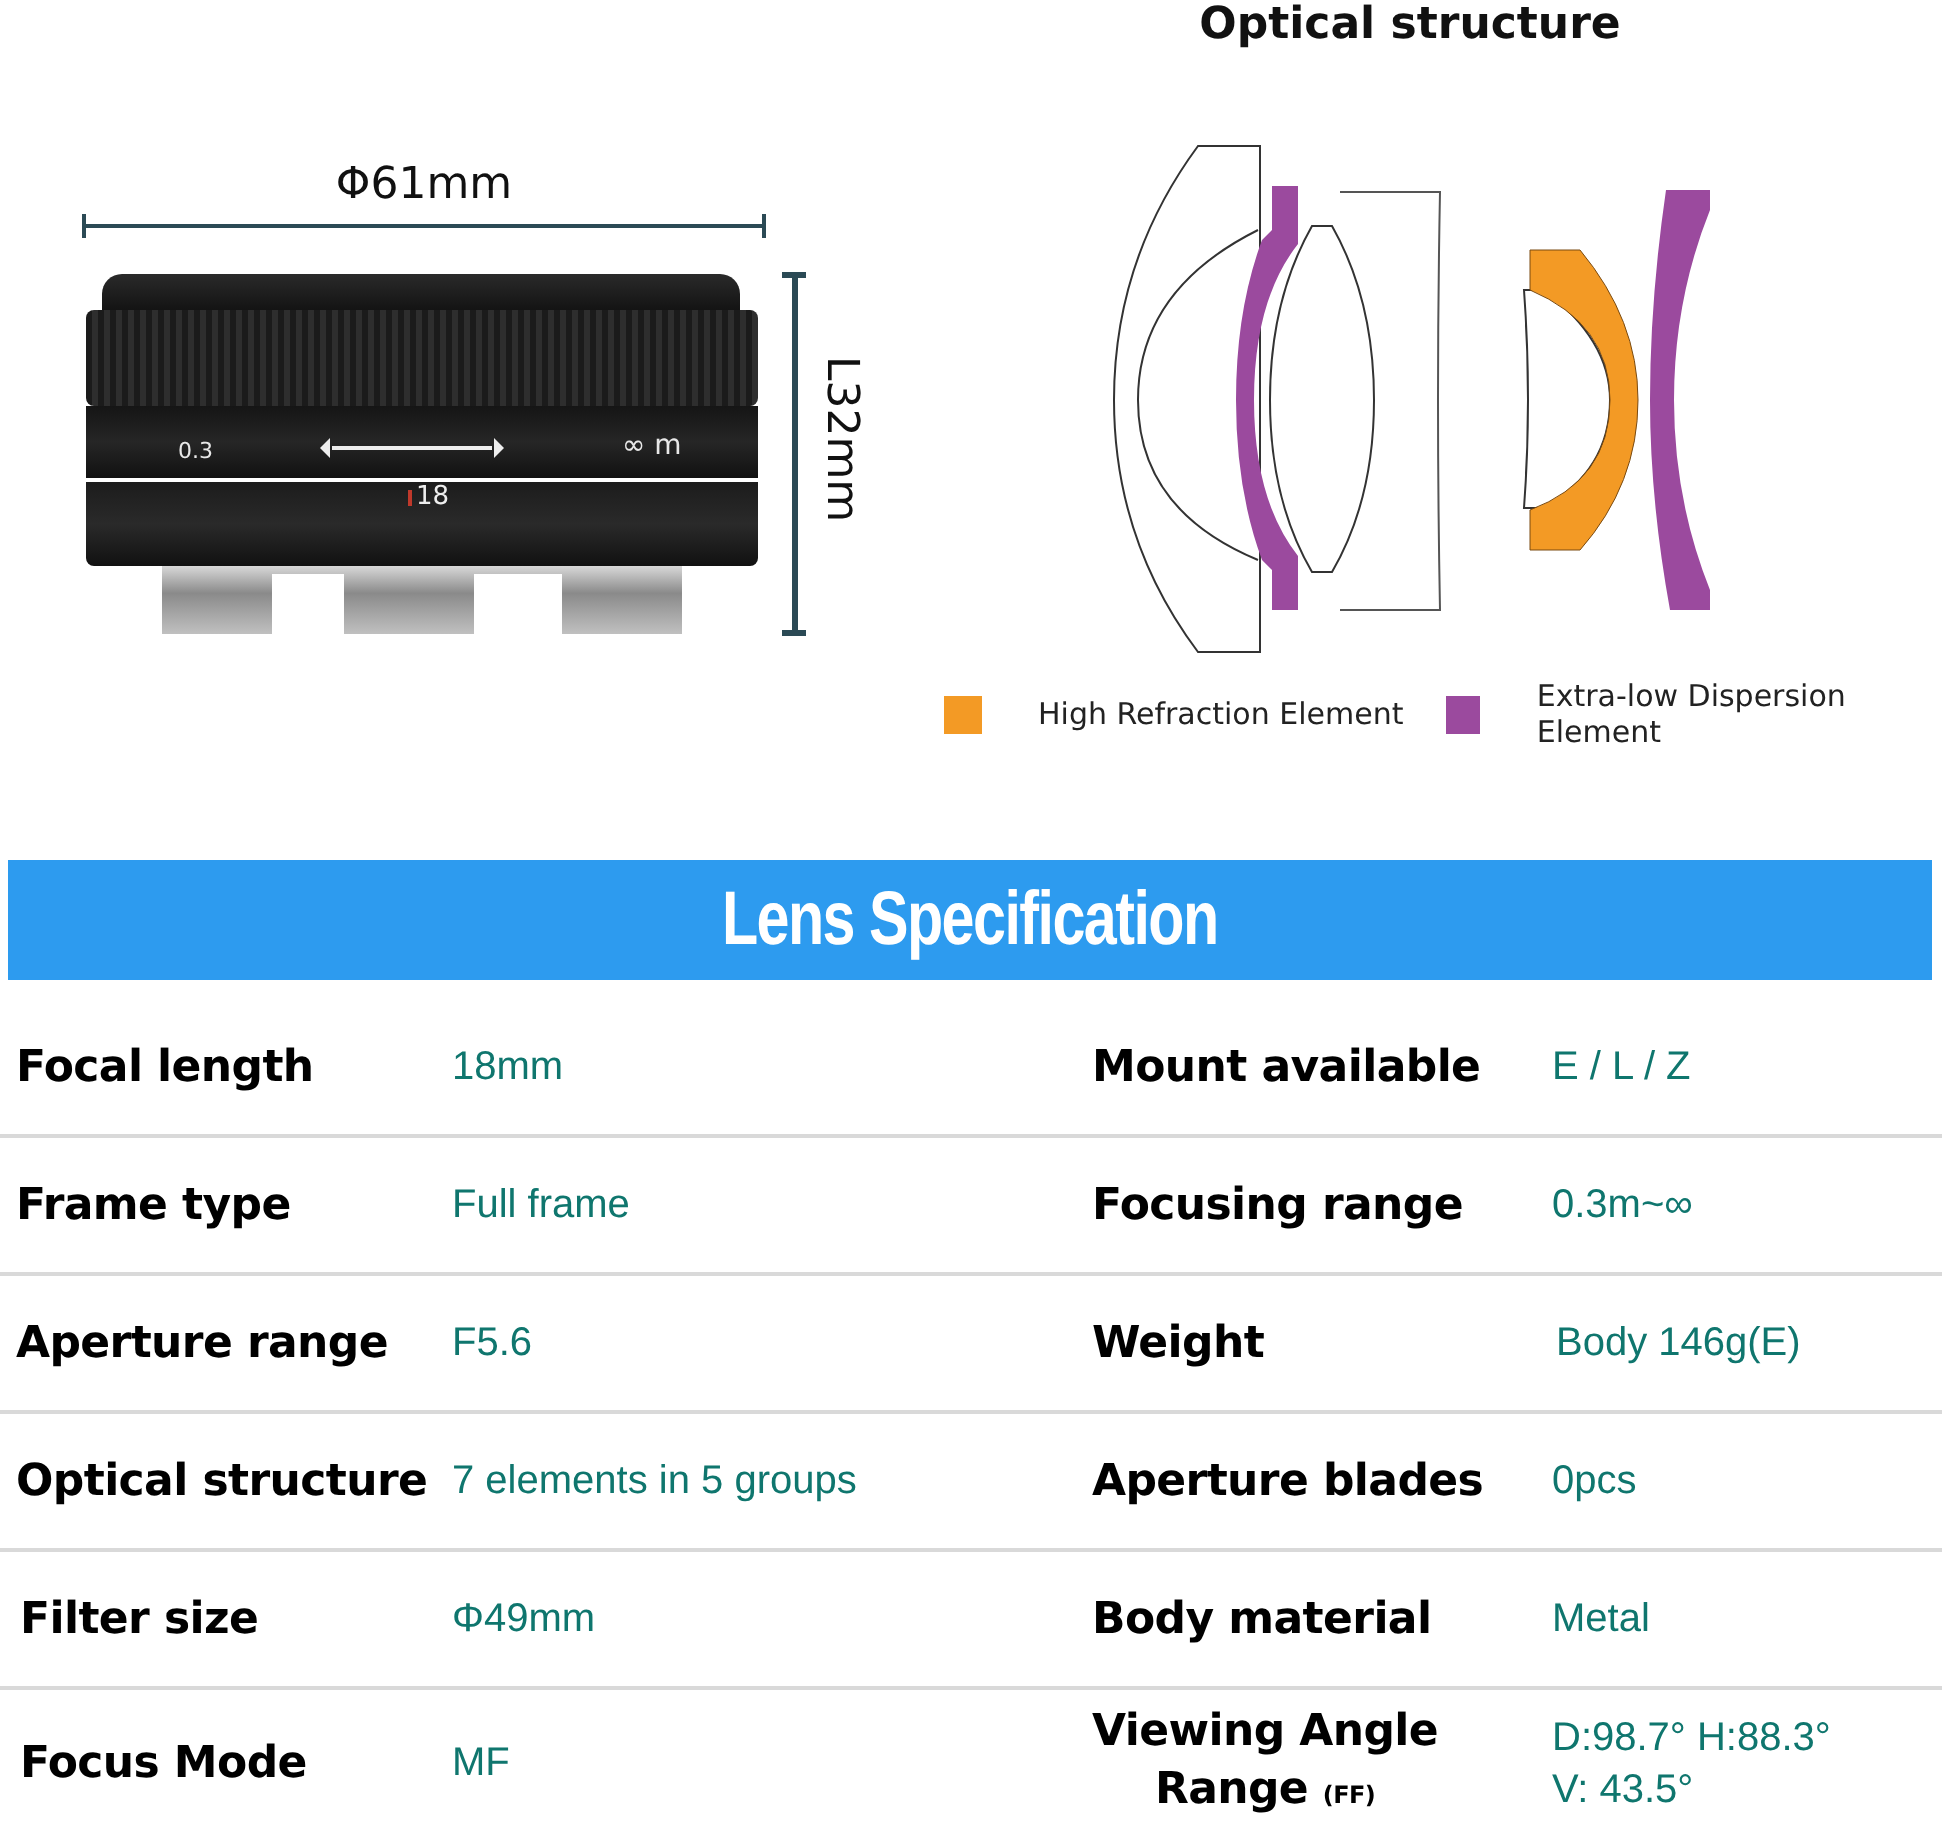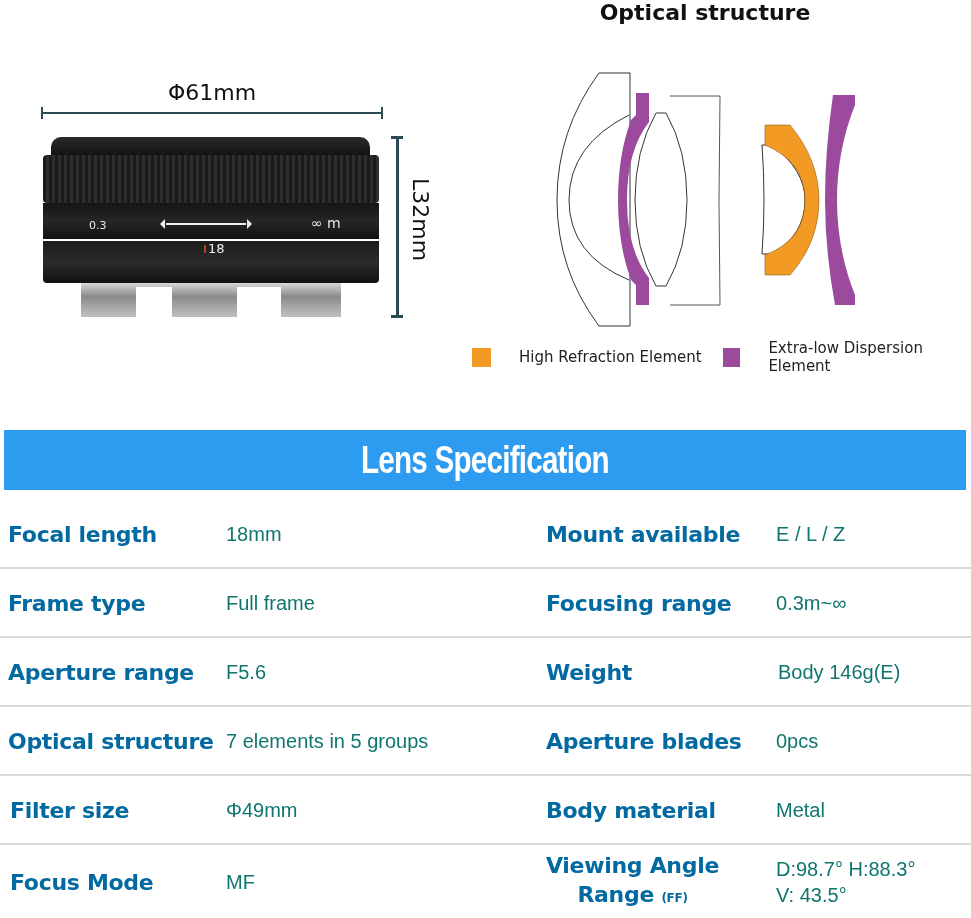--- a/index.html
+++ b/index.html
@@ -46,21 +46,21 @@
 
   
   .banner { position:absolute; left:4px; top:430px; width:962px; height:60px; background:#2d9bef; display:flex; align-items:center; justify-content:center; }
   .banner span { color:#fff; font-family:"Liberation Sans", sans-serif; font-weight:bold; font-size:38px; letter-spacing:-1px; transform:scaleX(0.78); display:inline-block; }
 
   
   .specs { position:absolute; left:0; top:500px; width:971px; }
   .row { position:relative; height:69px; border-bottom:2px solid #d9d9d9; }
   .row.last { height:76px; }
   .cell-label, .cell-value { position:absolute; top:50%; transform:translateY(-50%); }
-  .cell-label { font-size:22px; font-weight:bold; color:#0369a1; font-family:"DejaVu Sans", sans-serif; letter-spacing:-0.3px; }
+  .cell-label { font-size:22px; font-weight:bold; color:#000000; font-family:"DejaVu Sans", sans-serif; letter-spacing:-0.3px; }
   .cell-value { font-size:20px; color:#0f766e; font-family:Liberation Sans, sans-serif; }
   .l1 { left:8px; } .v1 { left:226px; }
   .l2 { left:546px; } .v2 { left:776px; }
   .ff { font-size:12px; }
   .two-line { line-height:29px;text-align:center; }
 </style>
 </head>
 <body>
 
 <div class="dim-top">

